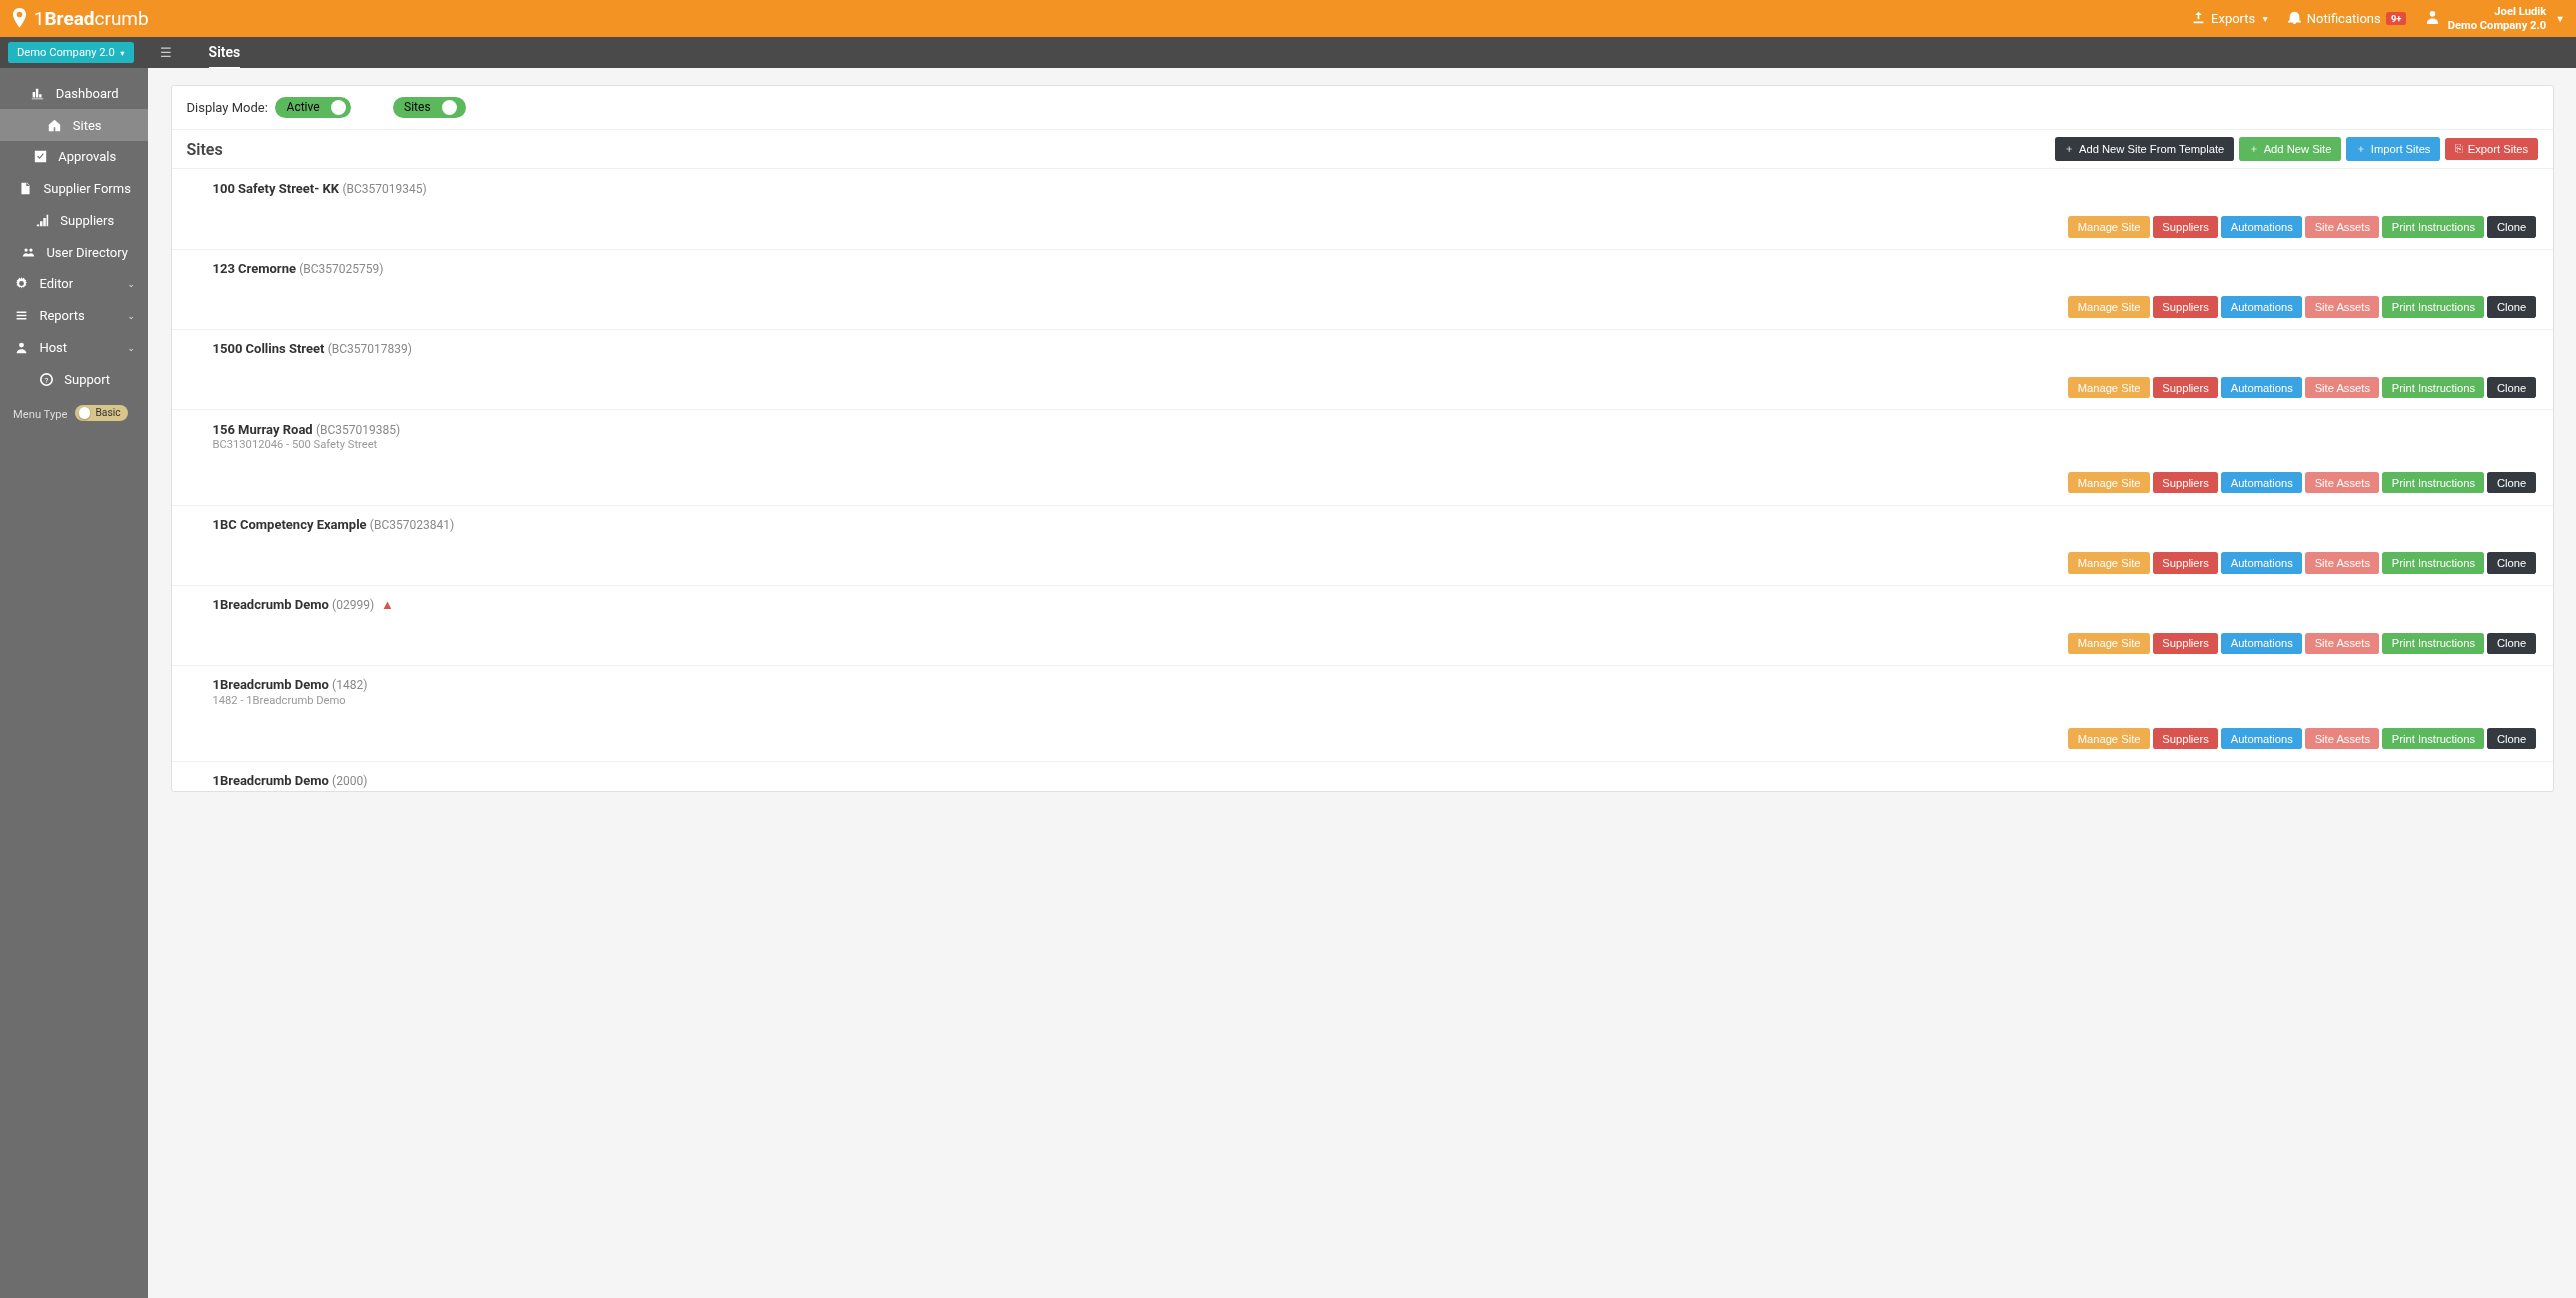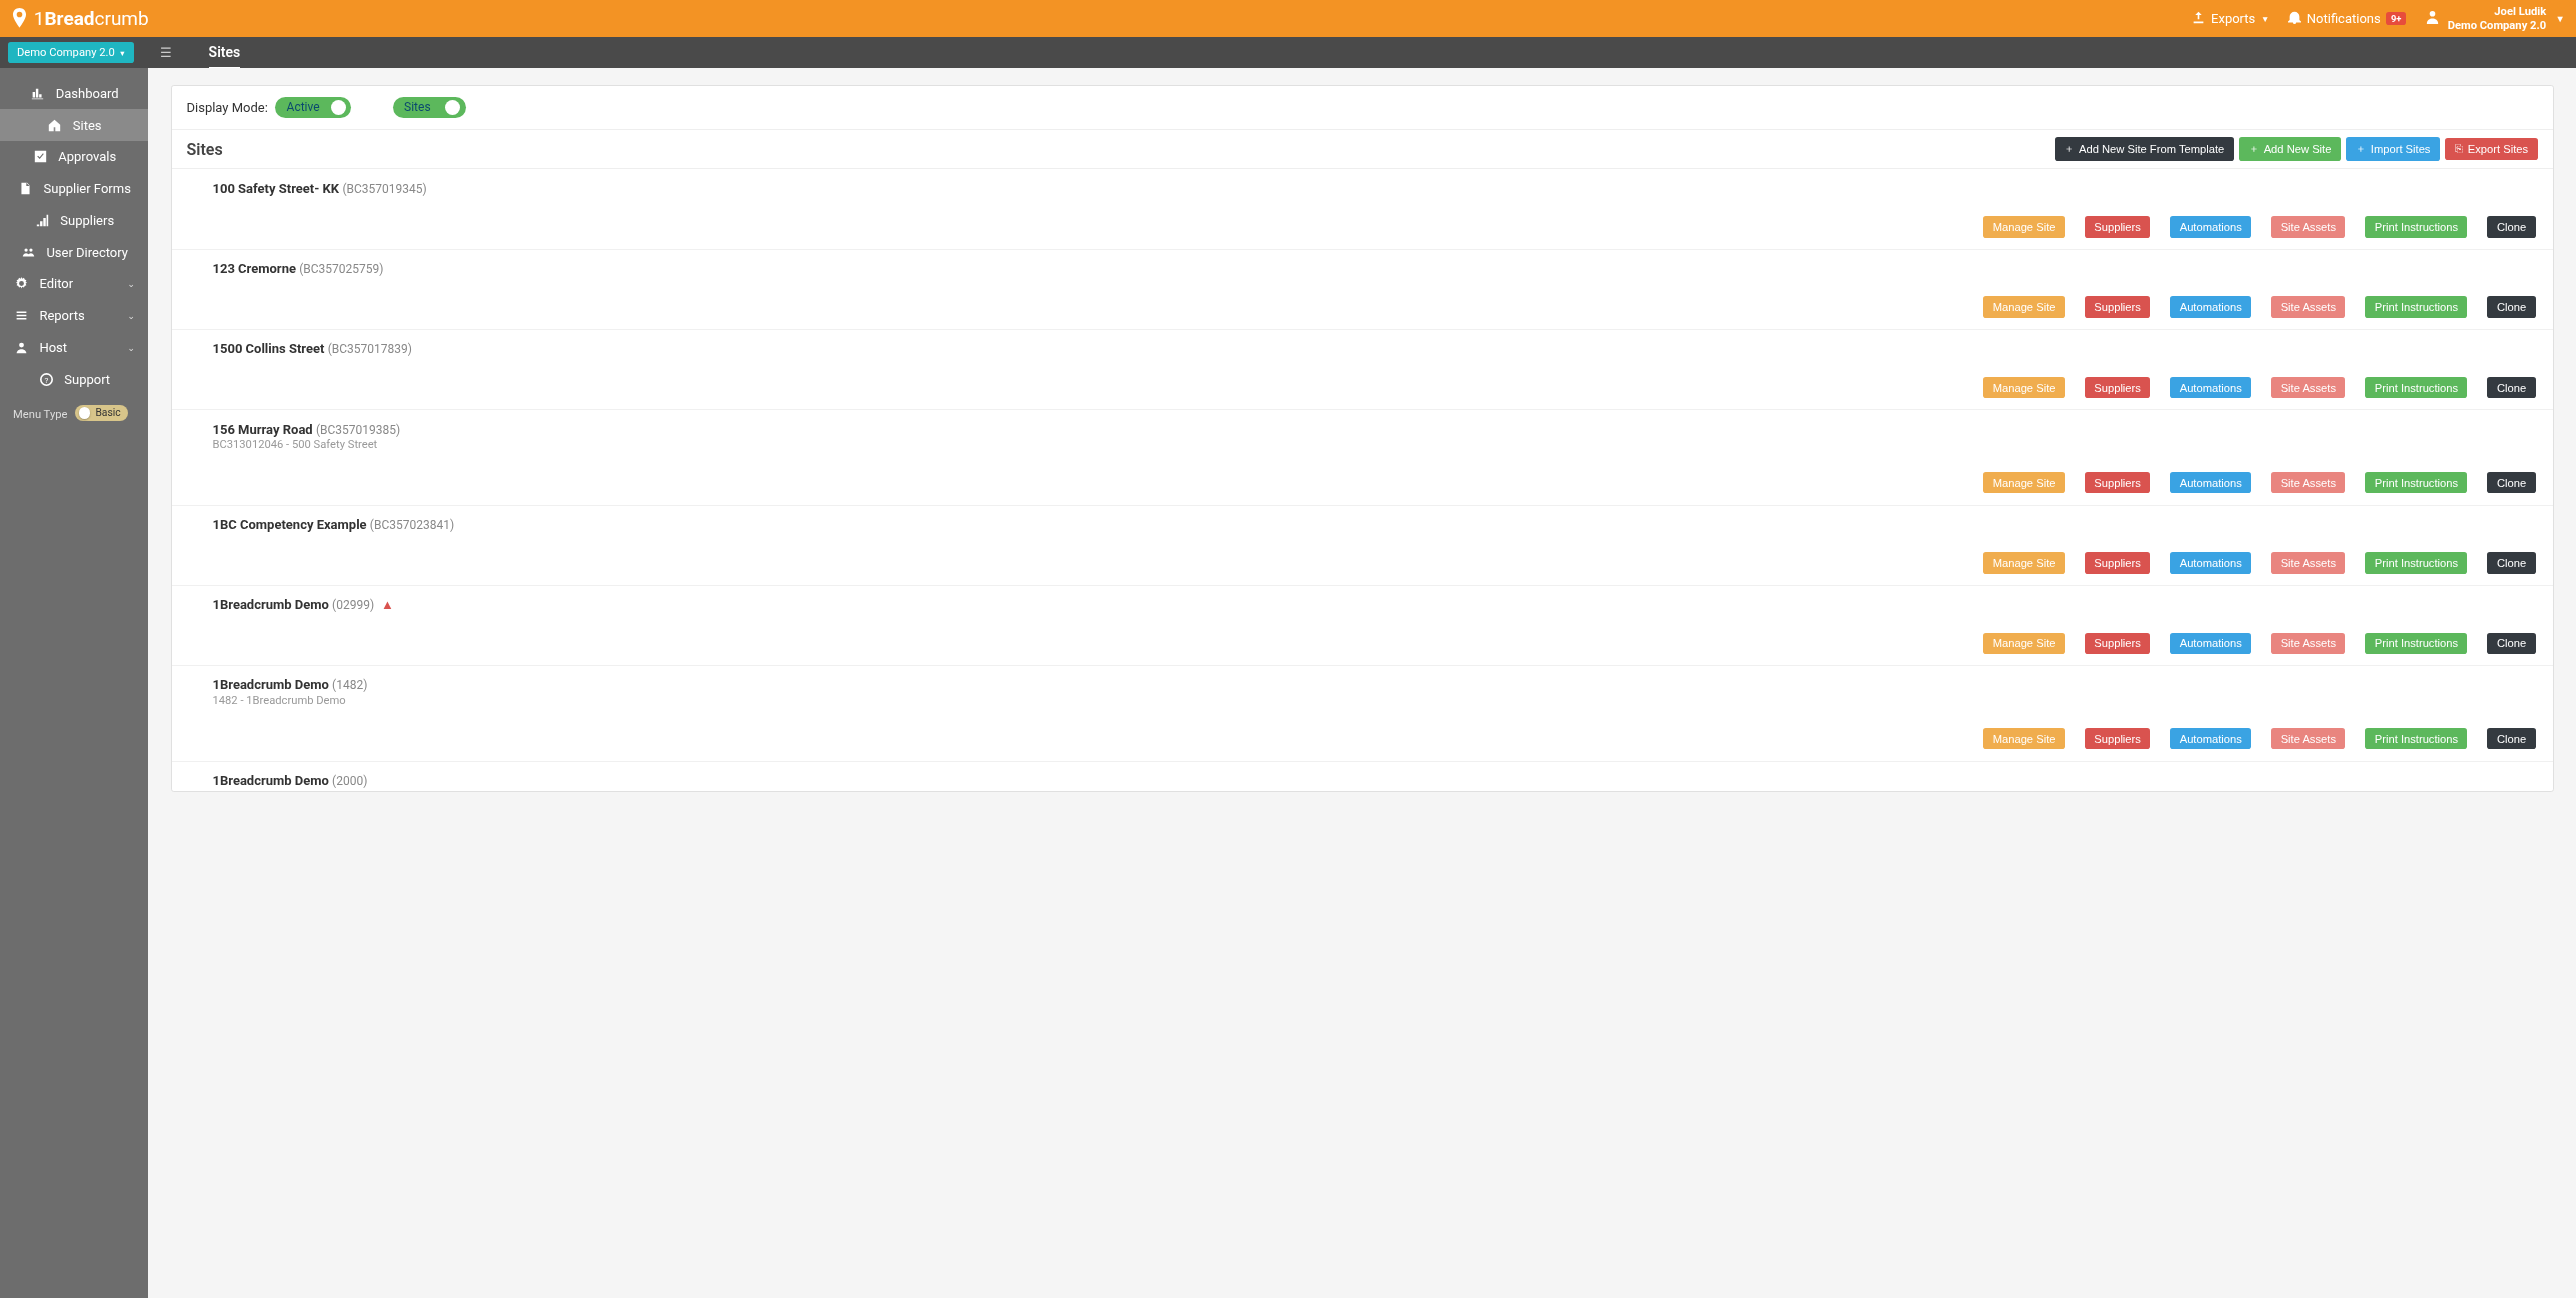--- a/index.html
+++ b/index.html
@@ -34,21 +34,21 @@
 .nav-item .nic { width: 17px; margin-right: 9.4px; display: inline-flex; justify-content: center; }
 .nav-item .chev { margin-left: auto; font-size: 9.4px; color: #ddd; }
 .menu-type { display: flex; align-items: flex-end; padding: 9.4px 13px; font-size: 11.2px; color: #ddd; }
 .menu-type-toggle { background: #d8c58a; border-radius: 9.4px; padding: 1.9px 7.5px 1.9px 3.7px; display: flex; align-items: center; margin-left: 7.5px; font-size: 10.3px; color: #333; }
 .menu-type-toggle .knob { width: 11.2px; height: 11.2px; background: #fff; border-radius: 50%; margin-right: 5.6px; box-shadow: 0 0.9px 1.9px rgba(0,0,0,0.3); }
 
 
 .main { flex: 1; padding: 17px 22.5px; }
 .card { background: #fff; border: 0.9px solid #e0e0e0; border-radius: 2.8px; }
 .display-mode-row { padding: 11.2px 15px; display: flex; align-items: center; font-size: 13px; color: #333; }
-.toggle { background: #5cb85c; color: #0c4a6e; border-radius: 11.2px; padding: 2.8px 5.6px 2.8px 11.2px; display: flex; align-items: center; margin-left: 7.5px; font-size: 12px; cursor: pointer; min-width: 73px; justify-content: space-between; }
+.toggle { background: #5cb85c; color: #000000; border-radius: 11.2px; padding: 2.8px 5.6px 2.8px 11.2px; display: flex; align-items: center; margin-left: 7.5px; font-size: 12px; cursor: pointer; min-width: 73px; justify-content: flex-start; }
 .toggle .knob2 { width: 15px; height: 15px; background: #fff; border-radius: 50%; margin-left: 11.2px; }
 .toggle-wrap { display: inline-flex; }
 
 .header-row { padding: 7.5px 15px; display: flex; align-items: center; border-top: 0.9px solid #eee; border-bottom: 0.9px solid #eee; }
 .header-row h2 { font-size: 16px; font-weight: 600; color: #444; }
 .header-row .spacer { flex: 1; }
 .btn { font-size: 11.2px; padding: 4.7px 9.4px; border-radius: 2.8px; color: #fff; cursor: pointer; border: none; margin-left: 5.6px; display: inline-flex; align-items: center; }
 .btn .bic { margin-right: 4.7px; font-size: 10.3px; }
 .btn-dark { background: #343a40; }
 .btn-green { background: #5cb85c; }
@@ -60,21 +60,21 @@
 .search-box input { border: none; outline: none; width: 100%; font-size: 12px; color: #666; }
 .search-box input::placeholder { color: #bbb; }
 
 .site-row { padding: 11.2px 17px 11.2px 41px; border-bottom: 0.9px solid #f0f0f0; }
 .site-title { font-size: 13px; color: #333; }
 .site-title b { font-weight: 700; }
 .site-title .ref { color: #888; font-weight: 400; font-size: 12px; }
 .site-title .warn { color: #d9534f; margin-left: 3.7px; }
 .site-sub { font-size: 11.2px; color: #999; margin-top: 1.9px; }
 .site-actions { display: flex; justify-content: flex-end; margin-top: 20.6px; }
-.sbtn { font-size: 11.2px; padding: 4.7px 9.4px; border-radius: 2.8px; color: #fff; cursor: pointer; border: none; margin-left: 20px; }
+.sbtn { font-size: 11.2px; padding: 4.7px 9.4px; border-radius: 2.8px; color: #fff; cursor: pointer; border: none; margin-left: 3px; }
 .sbtn-orange { background: #f0ad4e; }
 .sbtn-red { background: #d9534f; }
 .sbtn-blue { background: #3aa3e3; }
 .sbtn-salmon { background: #e9857f; }
 .sbtn-green { background: #5cb85c; }
 .sbtn-dark { background: #343a40; }
 .site-row.last { padding-bottom: 3.7px; border-bottom: none; }
 
 </style>
 </head>

